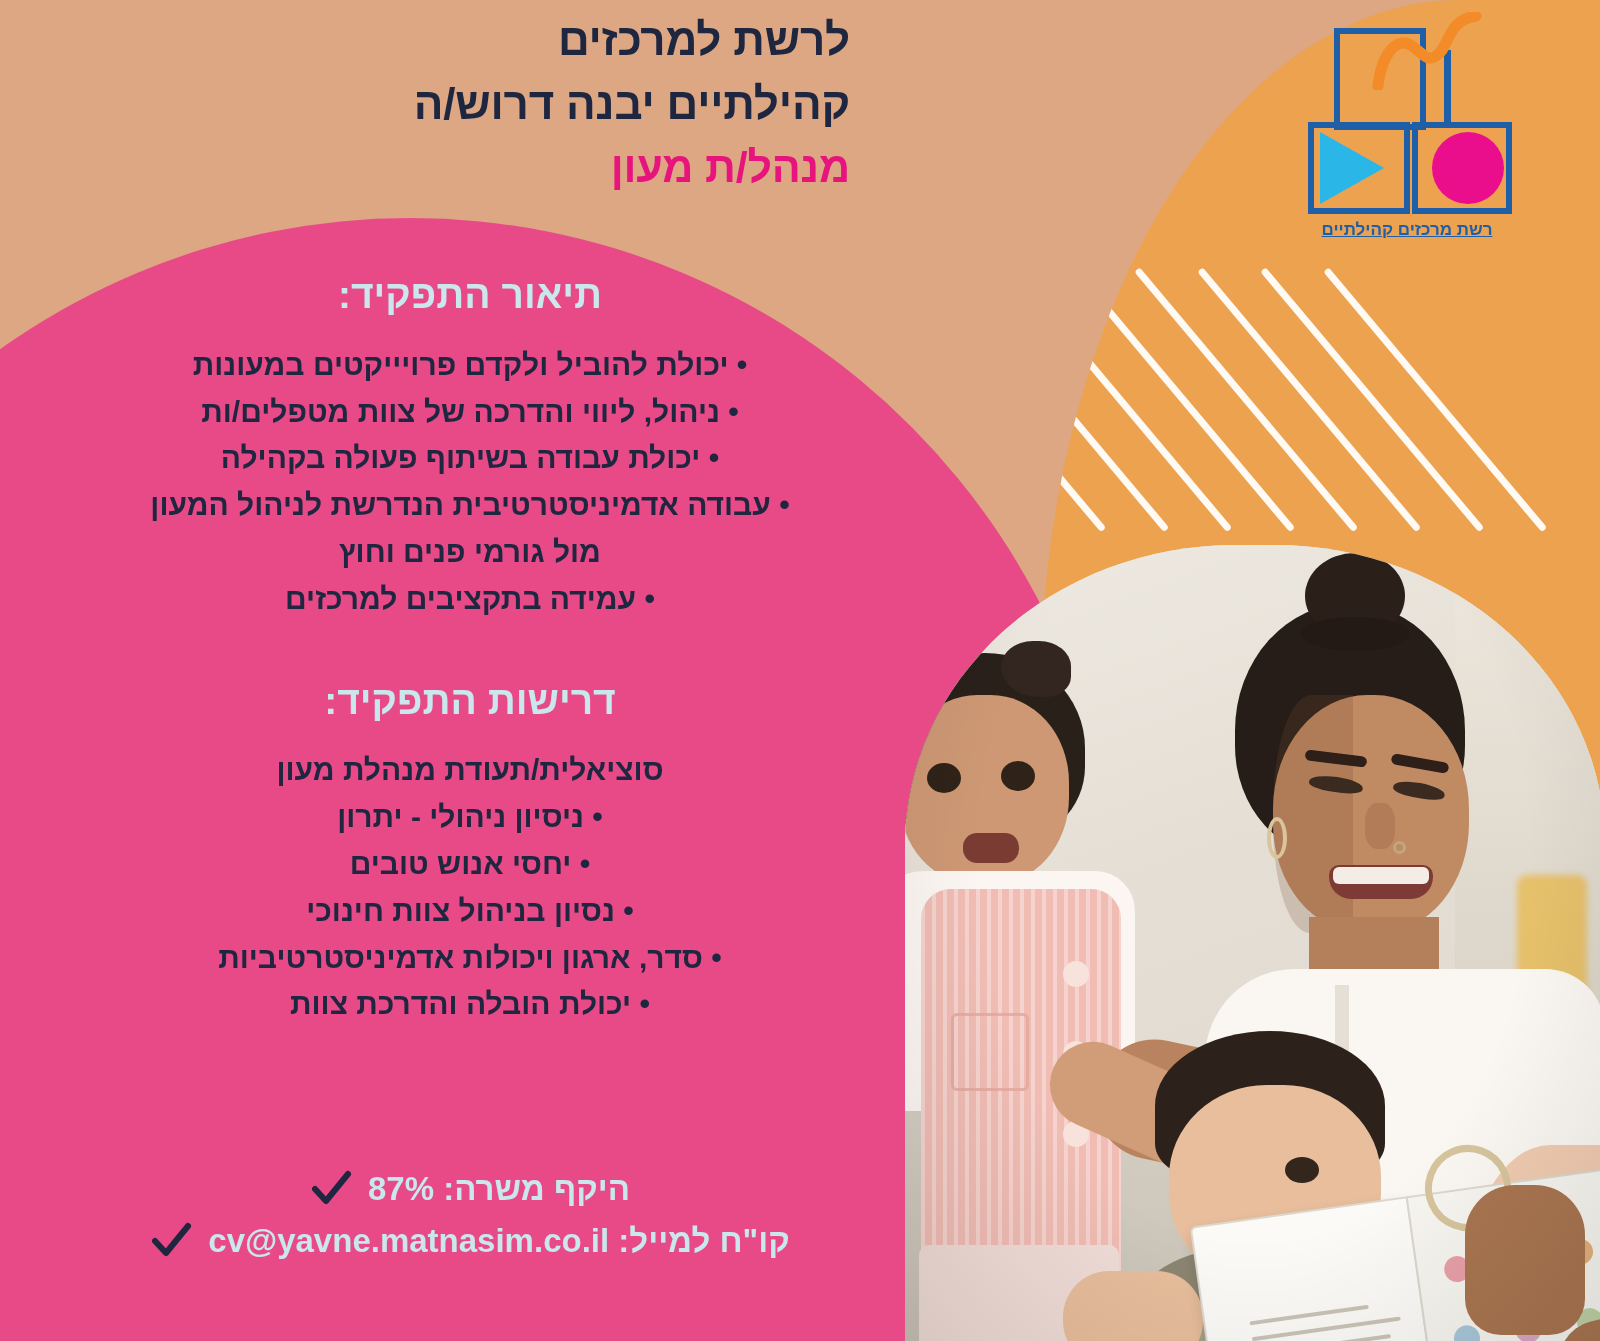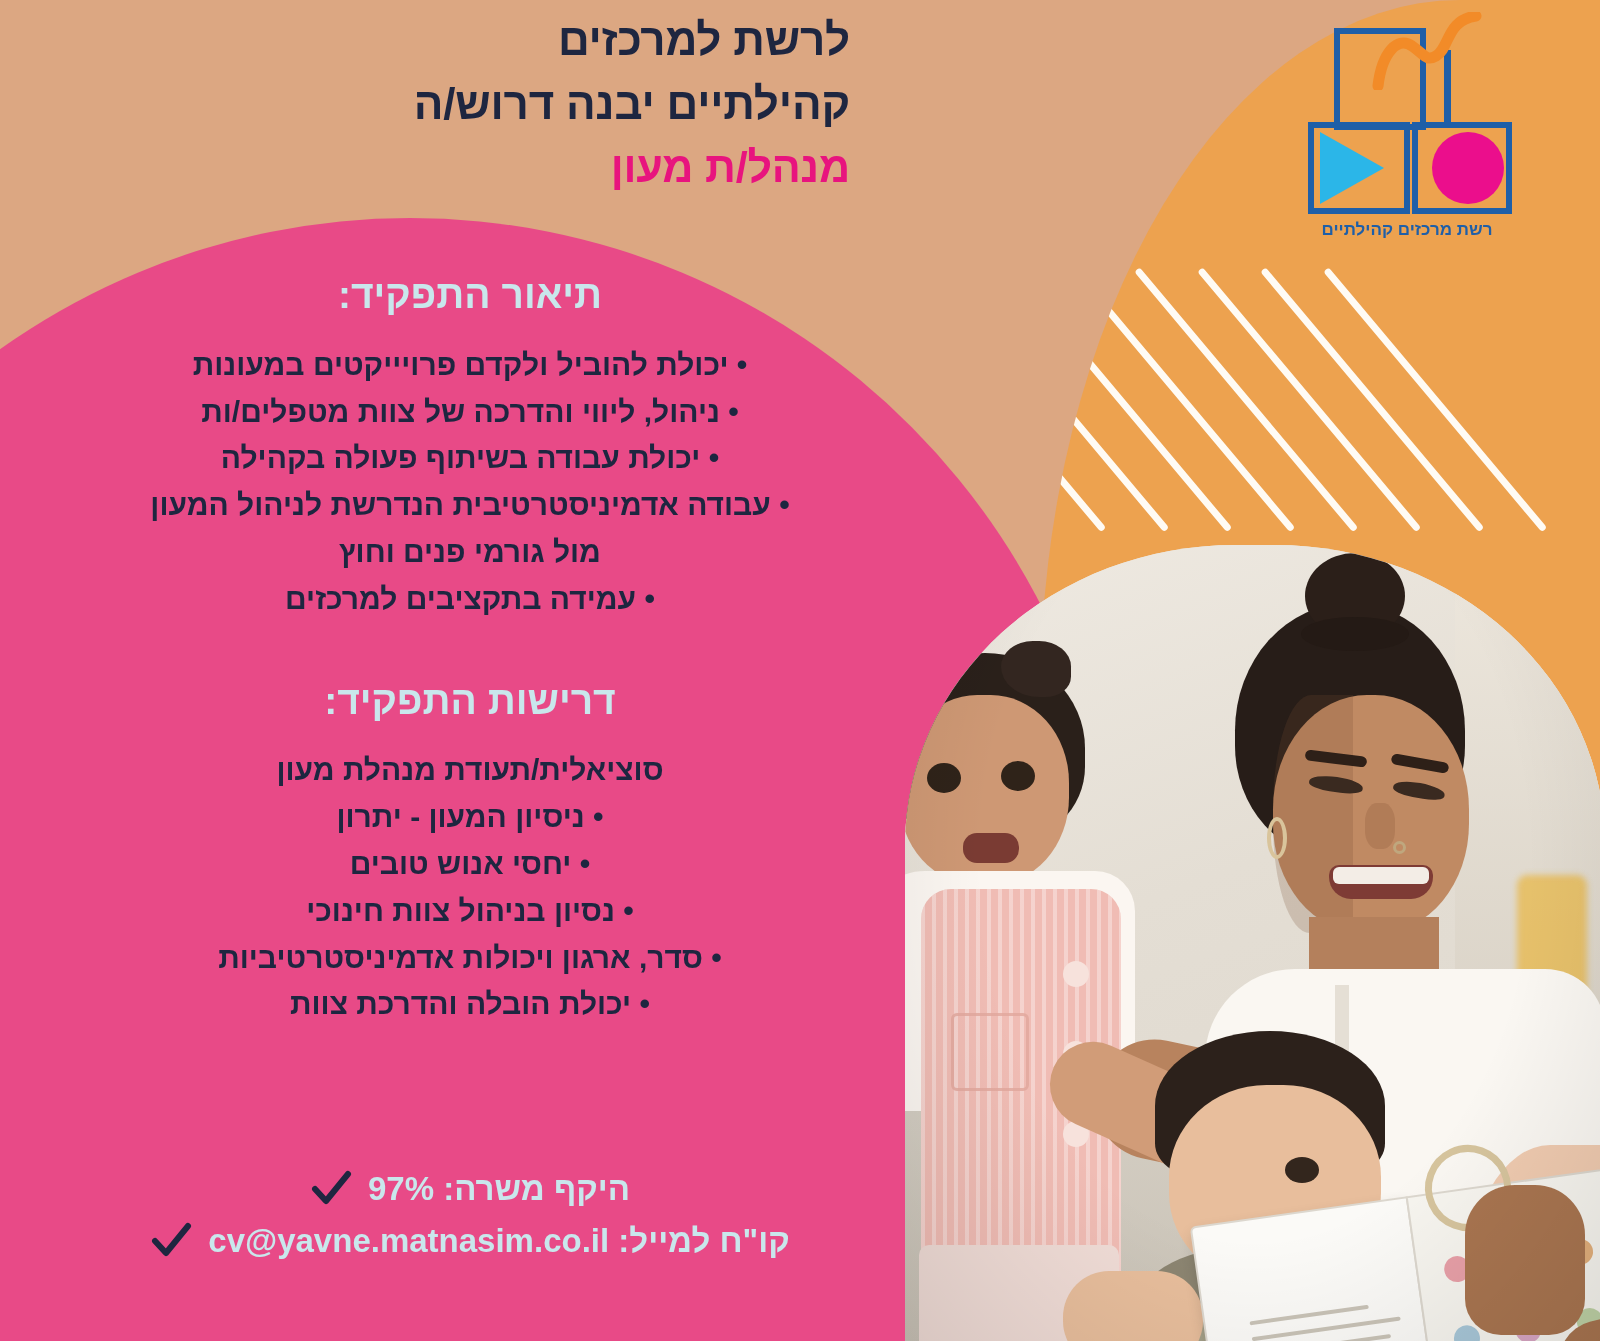--- a/index.html
+++ b/index.html
@@ -218,21 +218,21 @@
             background:#1F5FA8; }
   .lg-wave{ position:absolute; left:80px;  top:-2px;  width:120px; height:78px; }
   .lg-tri { position:absolute; left:28px;  top:118px; width:0; height:0;
             border-left:64px solid #2BB6E8;
             border-top:36px solid transparent;
             border-bottom:36px solid transparent; }
   .lg-circ{ position:absolute; left:140px; top:118px; width:72px; height:72px;
             background:#EB0E8C; border-radius:50%; }
   .lg-text{ position:absolute; left:0; top:206px; width:230px;
             text-align:center; color:#1F5FA8;
-            font-size:17px; font-weight:700; direction:rtl; white-space:nowrap; }
+            font-size:17px; font-weight:700; direction:rtl; white-space:nowrap;text-decoration:underline; }
 
   
   .headline {
     position:absolute; left:150px; top:8px; width:700px;
     direction:rtl; text-align:right;
     color:#1E2640; font-weight:700;
     font-size:44px; line-height:1.45;
     letter-spacing:-0.2px;
   }
   .headline .role { color:#E8147E; font-size:43px; }
@@ -402,34 +402,34 @@
       <li>• ניהול, ליווי והדרכה של צוות מטפלים/ות</li>
       <li>• יכולת עבודה בשיתוף פעולה בקהילה</li>
       <li>• עבודה אדמיניסטרטיבית הנדרשת לניהול המעון</li>
       <li class="cont">מול גורמי פנים וחוץ</li>
       <li>• עמידה בתקציבים למרכזים</li>
     </ul>
 
     <div class="sec-title second">דרישות התפקיד:</div>
     <ul class="bullets">
       <li class="cont">סוציאלית/תעודת מנהלת מעון</li>
-      <li>• ניסיון המעון - יתרון</li>
+      <li>• ניסיון ניהולי - יתרון</li>
       <li>• יחסי אנוש טובים</li>
       <li>• נסיון בניהול צוות חינוכי</li>
       <li>• סדר, ארגון ויכולות אדמיניסטרטיביות</li>
       <li>• יכולת הובלה והדרכת צוות</li>
     </ul>
   </div>
 
   <div class="footer">
     <div class="f-row">
       <svg class="check" viewBox="0 0 42 42">
         <path d="M5 21 L16 33 L38 6" fill="none" stroke="#1E2640" stroke-width="6" stroke-linecap="round" stroke-linejoin="round"></path>
       </svg>
-      <div class="f-text">היקף משרה: 97%</div>
+      <div class="f-text">היקף משרה: 87%</div>
     </div>
     <div class="f-row">
       <svg class="check" viewBox="0 0 42 42">
         <path d="M5 21 L16 33 L38 6" fill="none" stroke="#1E2640" stroke-width="6" stroke-linecap="round" stroke-linejoin="round"></path>
       </svg>
       <div class="f-text">
         <span>קו"ח למייל:</span>
         <span class="mail">cv@yavne.matnasim.co.il</span>
       </div>
     </div>

